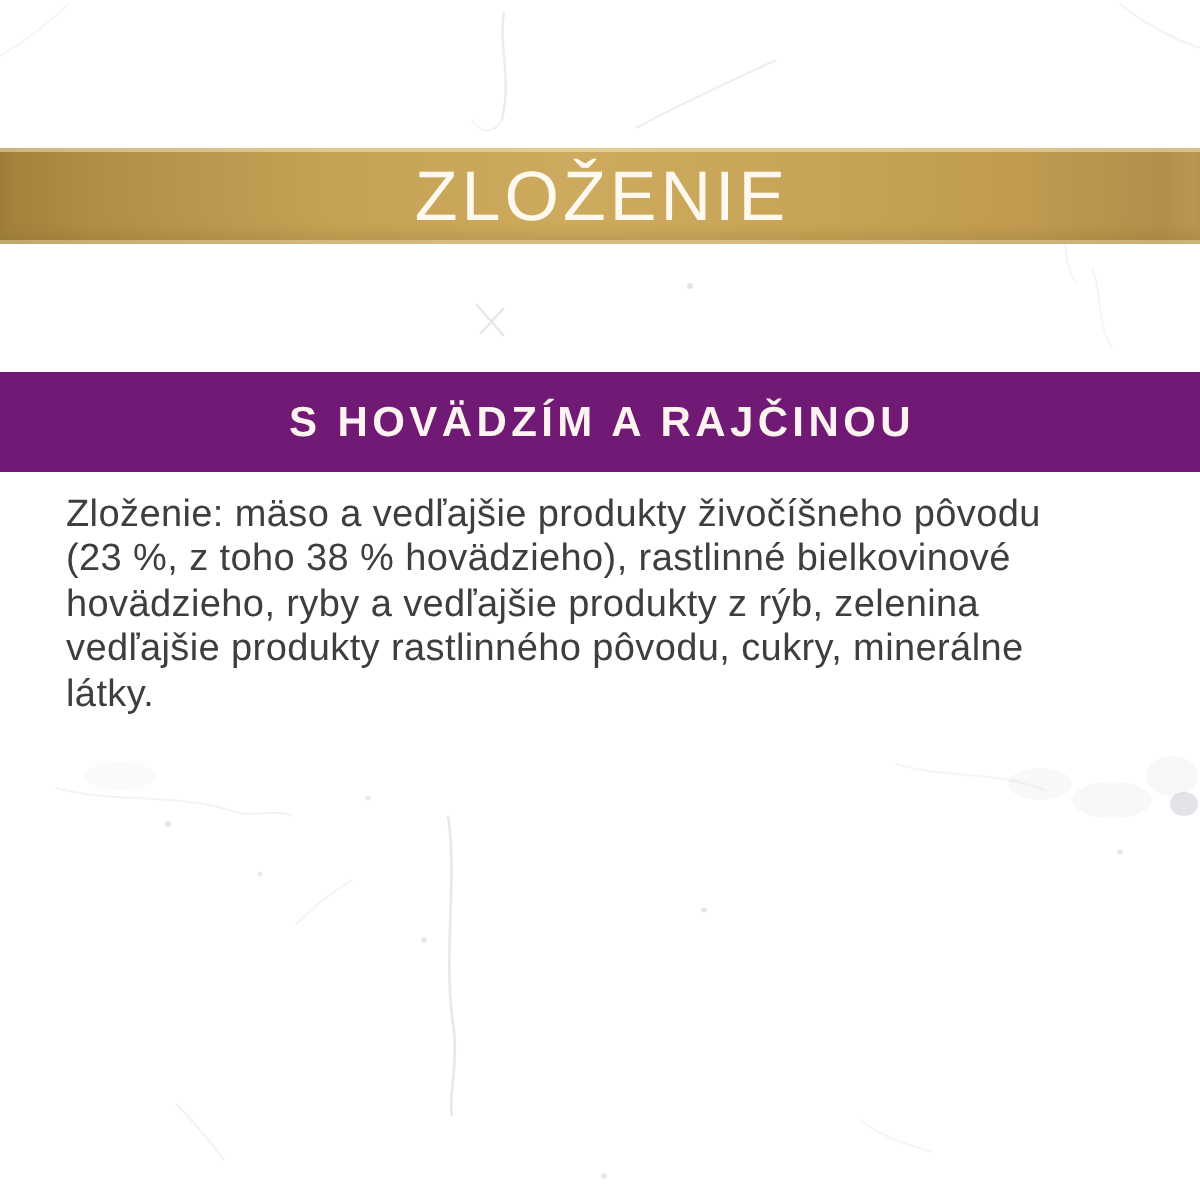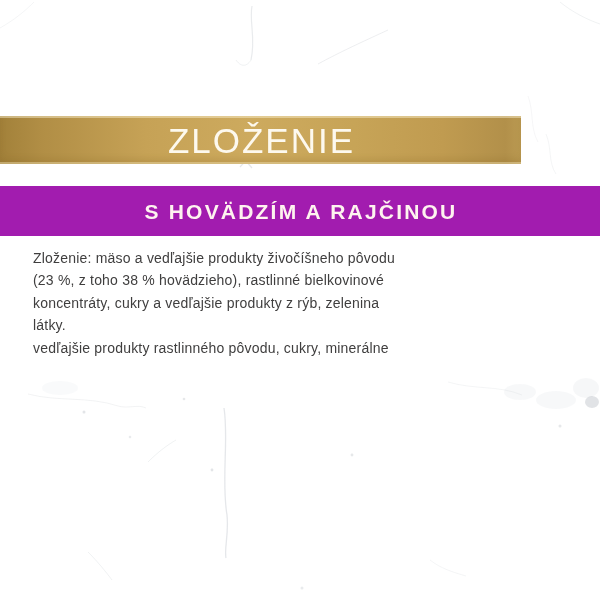--- a/index.html
+++ b/index.html
@@ -13,64 +13,63 @@
   }
   .marble {
     position: absolute;
     top: 0; left: 0;
     width: 600px; height: 600px;
     pointer-events: none;
   }
   .gold-band {
     position: absolute;
     top: 74px; left: 0;
-    width: 521px; height: 48px;
+    width: 600px; height: 48px;
     background: linear-gradient(90deg,
       #a2813a 0%, #b18e45 8%, #c6a256 28%, #cdaa5e 48%,
       #c7a457 68%, #c09b50 85%, #b2904a 97%, #bb9a52 100%);
     box-shadow:
       inset 0 2px 0 rgba(255, 246, 214, 0.45),
       inset 0 -2px 0 rgba(250, 238, 196, 0.40),
       inset 0 -5px 6px rgba(120, 90, 25, 0.18);
     display: flex;
     align-items: center;
     justify-content: center;
-    margin-top: 42px;
   }
   .gold-title {
     color: #fdf9ee;
     font-size: 35px;
     font-weight: 400;
     letter-spacing: 2px;
     padding-left: 2px; 
     line-height: 1;
   }
   .red-band {
     position: absolute;
     top: 186px; left: 0;
     width: 600px; height: 50px;
-    background: #a21caf;
+    background: #701a75;
     display: flex;
     align-items: center;
     justify-content: center;
   }
   .red-title {
     color: #fef3ef;
     font-size: 21px;
     font-weight: 700;
     letter-spacing: 2.2px;
     padding-left: 2px;
     line-height: 1;
   }
   .ingredients {
     position: absolute;
     top: 247px; left: 33px;
     width: 540px;
     color: #3f3e3e;
-    font-size: 14px;
+    font-size: 19px;
     line-height: 22.4px;
     letter-spacing: 0.2px;
     font-weight: 400;
   }
   .ingredients .line { white-space: nowrap; }
 </style>
 </head>
 <body>
 
 <div class="page">
@@ -114,18 +113,18 @@
     <span class="gold-title">ZLOŽENIE</span>
   </div>
 
   <div class="red-band">
     <span class="red-title">S HOVÄDZÍM A RAJČINOU</span>
   </div>
 
   <div class="ingredients">
     <div class="line">Zloženie: mäso a vedľajšie produkty živočíšneho pôvodu</div>
     <div class="line">(23 %, z toho 38 % hovädzieho), rastlinné bielkovinové</div>
-    <div class="line">koncentráty, cukry a vedľajšie produkty z rýb, zelenina</div>
+    <div class="line">hovädzieho, ryby a vedľajšie produkty z rýb, zelenina</div>
+    <div class="line">vedľajšie produkty rastlinného pôvodu, cukry, minerálne</div>
     <div class="line">látky.</div>
-    <div class="line">vedľajšie produkty rastlinného pôvodu, cukry, minerálne</div>
   </div>
 
 </div>
 
 </body></html>

